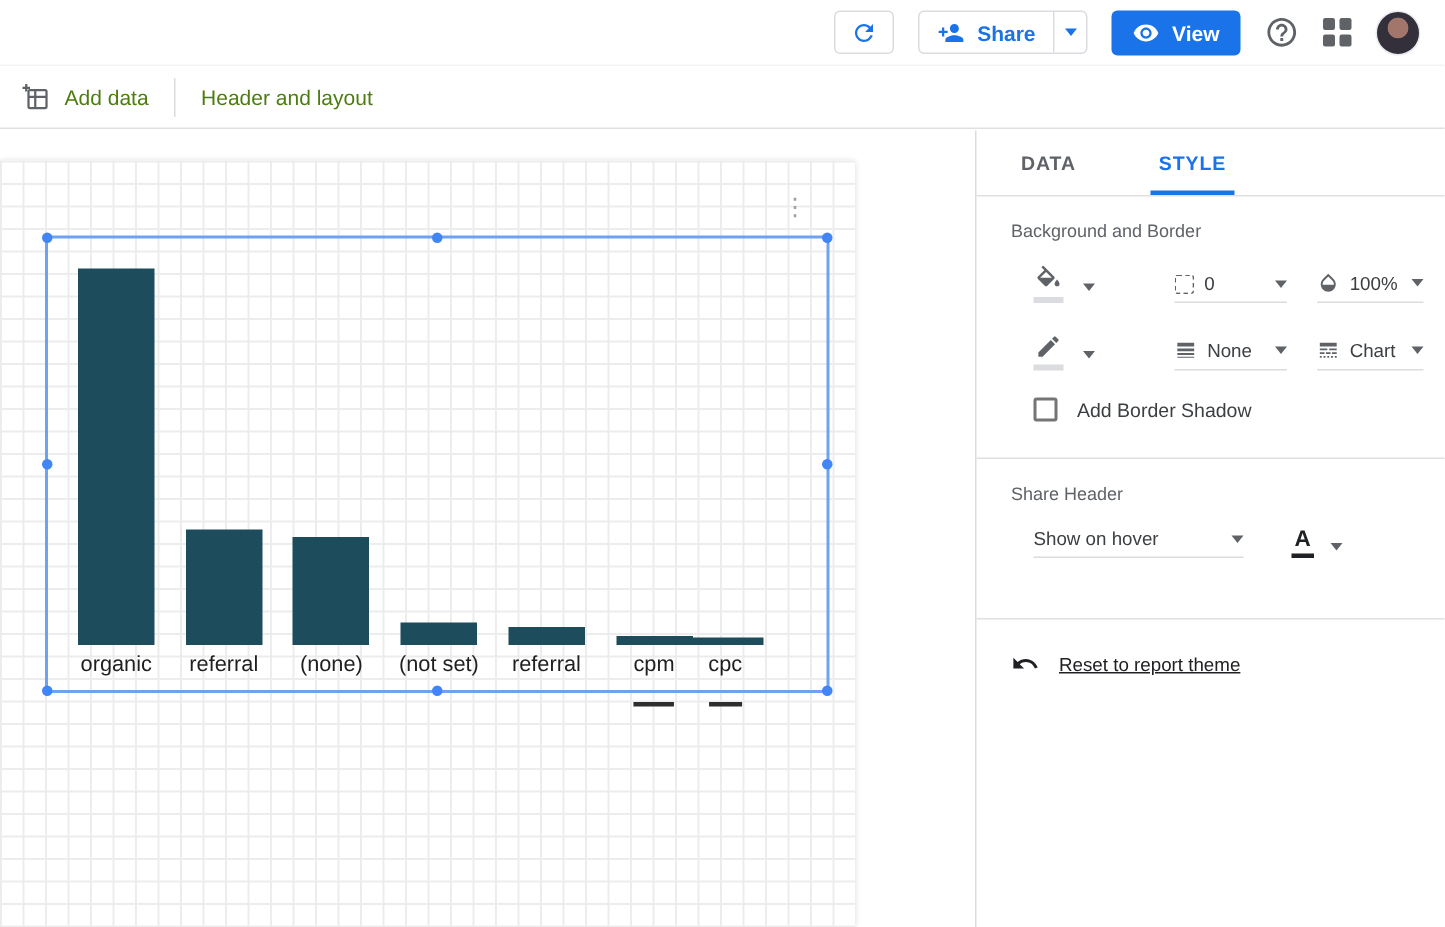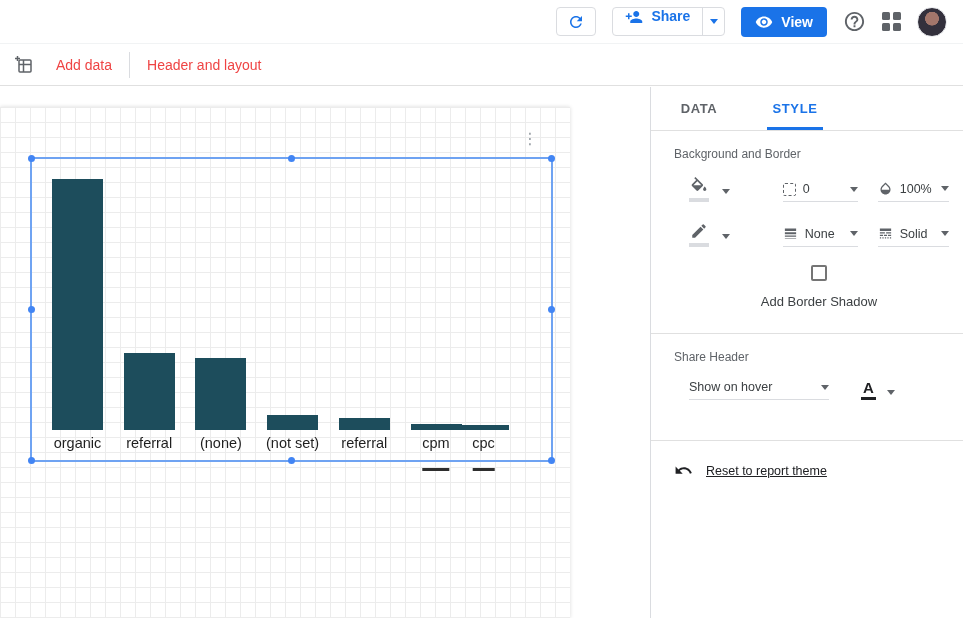--- a/index.html
+++ b/index.html
@@ -5,37 +5,37 @@
   * { margin:0; padding:0; box-sizing:border-box; }
   html,body { width:963px; height:618px; overflow:hidden; background:#fff;
     font-family:"Liberation Sans","DejaVu Sans",sans-serif; color:#3c4043; }
 
   
   .topbar { position:absolute; left:0; top:0; right:0; height:43px; background:#fff;
     display:flex; align-items:center; justify-content:flex-end; gap:16px; padding-right:16px; }
   .btn-outline { display:flex; align-items:center; height:29px; border:1px solid #dadce0;
     border-radius:4px; background:#fff; cursor:pointer; }
   .refresh-btn { width:40px; justify-content:center; }
-  .share-main { display:flex; align-items:flex-start; gap:8px; padding:0 12px; height:100%; }
+  .share-main { display:flex; align-items:center; gap:8px; padding:0 12px; height:100%; }
   .share-label { color:#1a73e8; font-size:14px; font-weight:bold; }
   .share-caret { width:22px; height:100%; border-left:1px solid #dadce0;
     display:flex; align-items:center; justify-content:center; }
   .view-btn { display:flex; align-items:center; gap:8px; height:30px; padding:0 14px;
     background:#1a73e8; color:#fff; font-size:14px; font-weight:bold; border-radius:4px; cursor:pointer; }
   .icon-btn { display:flex; align-items:center; justify-content:center; cursor:pointer; }
   .apps-icon { display:grid; grid-template-columns:8px 8px; grid-gap:3px; }
   .apps-icon i { width:8px; height:8px; background:#5f6368; border-radius:1.5px; }
   .avatar { width:30px; height:30px; border-radius:50%;
     background:radial-gradient(circle at 50% 38%, #a3766b 0 30%, #33303c 32%); border:1px solid #e8eaed; }
 
   
   .toolbar { position:absolute; left:0; top:43px; right:0; height:43px; background:#fff;
     border-top:1px solid #f1f3f4; border-bottom:1px solid #e0e0e0;
     display:flex; align-items:center; padding-left:14px; }
-  .tb-item { display:flex; align-items:center; gap:23px; color:#ef4444; font-size:14px; cursor:pointer; }
+  .tb-item { display:flex; align-items:center; gap:10px; color:#4d7c0f; font-size:14px; cursor:pointer; }
   .tb-divider { width:1px; height:26px; background:#dadce0; margin:0 17px; }
 
   
   .main { position:absolute; left:0; top:87px; right:0; bottom:0; background:#fff; }
 
   .canvas-page { position:absolute; left:0; top:20px; width:570px; height:511px; background:#fff;
     background-image:linear-gradient(to right,#ececec 1px,transparent 1px),
                      linear-gradient(to bottom,#ececec 1px,transparent 1px);
     background-size:15px 15px; box-shadow:0 0 4px rgba(0,0,0,.15); }
 
@@ -82,21 +82,21 @@
   .ctrl-row { display:flex; align-items:flex-end; margin-bottom:20px; }
   .left-ctrl { width:100px; display:flex; align-items:flex-end; gap:13px; }
   .select-field { display:flex; align-items:center; gap:7px; border-bottom:1px solid #dadce0;
     padding-bottom:5px; margin-right:20px; cursor:pointer; }
   .select-field .caret { margin-left:auto; }
   .field-value { font-size:12.5px; color:#3c4043; }
   .w80{width:80px} .w76{width:76px} .w140{width:140px}
 
   .dashed-square { width:13px; height:13px; border:1.5px dashed #5f6368; border-radius:2px; }
 
-  .checkbox-row { display:flex; align-items:center; gap:13px; margin-top:18px; padding-bottom:6px;flex-direction:column; }
+  .checkbox-row { display:flex; align-items:center; gap:13px; margin-top:18px; padding-bottom:6px; }
   .checkbox { width:16px; height:16px; border:2px solid #757575; border-radius:2px; background:#fff; cursor:pointer; }
   .checkbox-label { font-size:13px; color:#3c4043; }
 
   .header-row { display:flex; align-items:flex-start; padding-bottom:22px; }
   .text-color-ctrl { display:flex; align-items:flex-end; gap:11px; margin-left:12px; cursor:pointer; }
   .text-color-icon { display:flex; flex-direction:column; align-items:center; gap:2px; }
   .text-color-glyph { font-size:15px; font-weight:bold; color:#202124; line-height:15px; }
   .text-color-strip { width:15px; height:3px; background:#202124; }
   .text-color-ctrl .caret { margin-bottom:5px; }
 
@@ -262,21 +262,21 @@
           <svg width="15" height="15" viewBox="0 0 24 24">
               <path fill="#5f6368" d="M3 17h18v-2H3v2zm0 3h18v-1H3v1zm0-7h18v-3H3v3zm0-9v4h18V4H3z"></path>
             </svg>
           <span class="field-value">None</span>
           <span class="caret"></span>
         </div>
         <div class="select-field w76" style="margin-right:0">
           <svg width="15" height="15" viewBox="0 0 24 24">
               <path fill="#5f6368" d="M3 16h5v-2H3v2zm6.5 0h5v-2h-5v2zm6.5 0h5v-2h-5v2zM3 20h2v-2H3v2zm4 0h2v-2H7v2zm4 0h2v-2h-2v2zm4 0h2v-2h-2v2zm4 0h2v-2h-2v2zM3 12h8v-2H3v2zm10 0h8v-2h-8v2zM3 4v4h18V4H3z"></path>
             </svg>
-          <span class="field-value">Solid</span>
+          <span class="field-value">Chart</span>
           <span class="caret"></span>
         </div>
       </div>
 
       <div class="checkbox-row indent">
         <div class="checkbox"></div>
         <span class="checkbox-label">Add Border Shadow</span>
       </div>
     </div>
 

